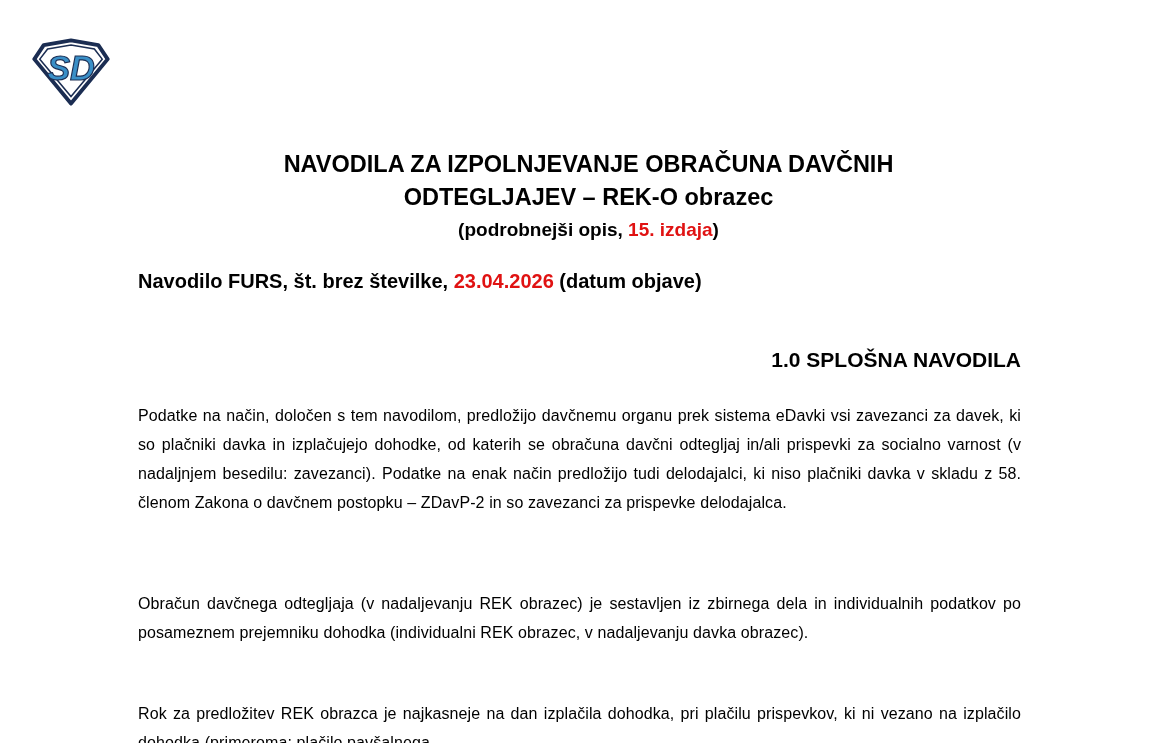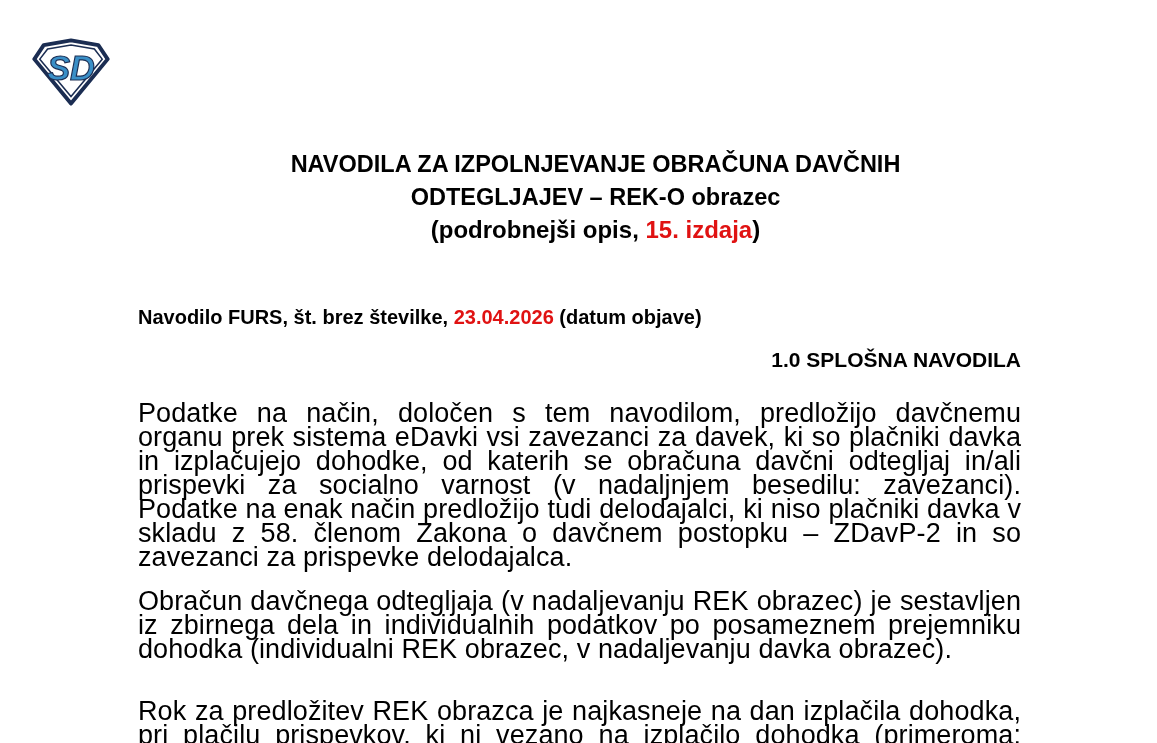--- a/index.html
+++ b/index.html
@@ -25,60 +25,59 @@
   }
   .content {
     position: absolute;
     left: 138px;
     top: 0;
     width: 883px;
   }
   .title-block {
     position: absolute;
     top: 148px;
-    left: 16px;
+    left: 9px;
     width: 100%;
     text-align: center;
     font-weight: bold;
     font-size: 23.5px;
     line-height: 33px;
   }
   .subtitle {
-    font-size: 24px;
+    font-size: 19px;
     line-height: 32px;
   }
   .red {
     color: #e01212;
   }
   .doc-ref {
     position: absolute;
     top: 268px;
     left: 0;
     width: 100%;
     font-weight: bold;
     font-size: 20px;
     line-height: 26px;
-    margin-top: 36px;
   }
   .section-heading {
     position: absolute;
     top: 346px;
     left: 0;
     width: 100%;
     font-weight: bold;
     font-size: 21px;
     line-height: 28px;
     text-align: right;
   }
   .para {
     position: absolute;
     left: 0;
     width: 100%;
-    font-size: 27px;
-    line-height: 24px;
+    font-size: 16px;
+    line-height: 29px;
     text-align: justify;
     letter-spacing: 0.1px;
   }
   #para-0 { top: 401px; }
   #para-1 { top: 589px; }
   #para-2 { top: 699px; }
 </style>
 </head>
 <body>
 

